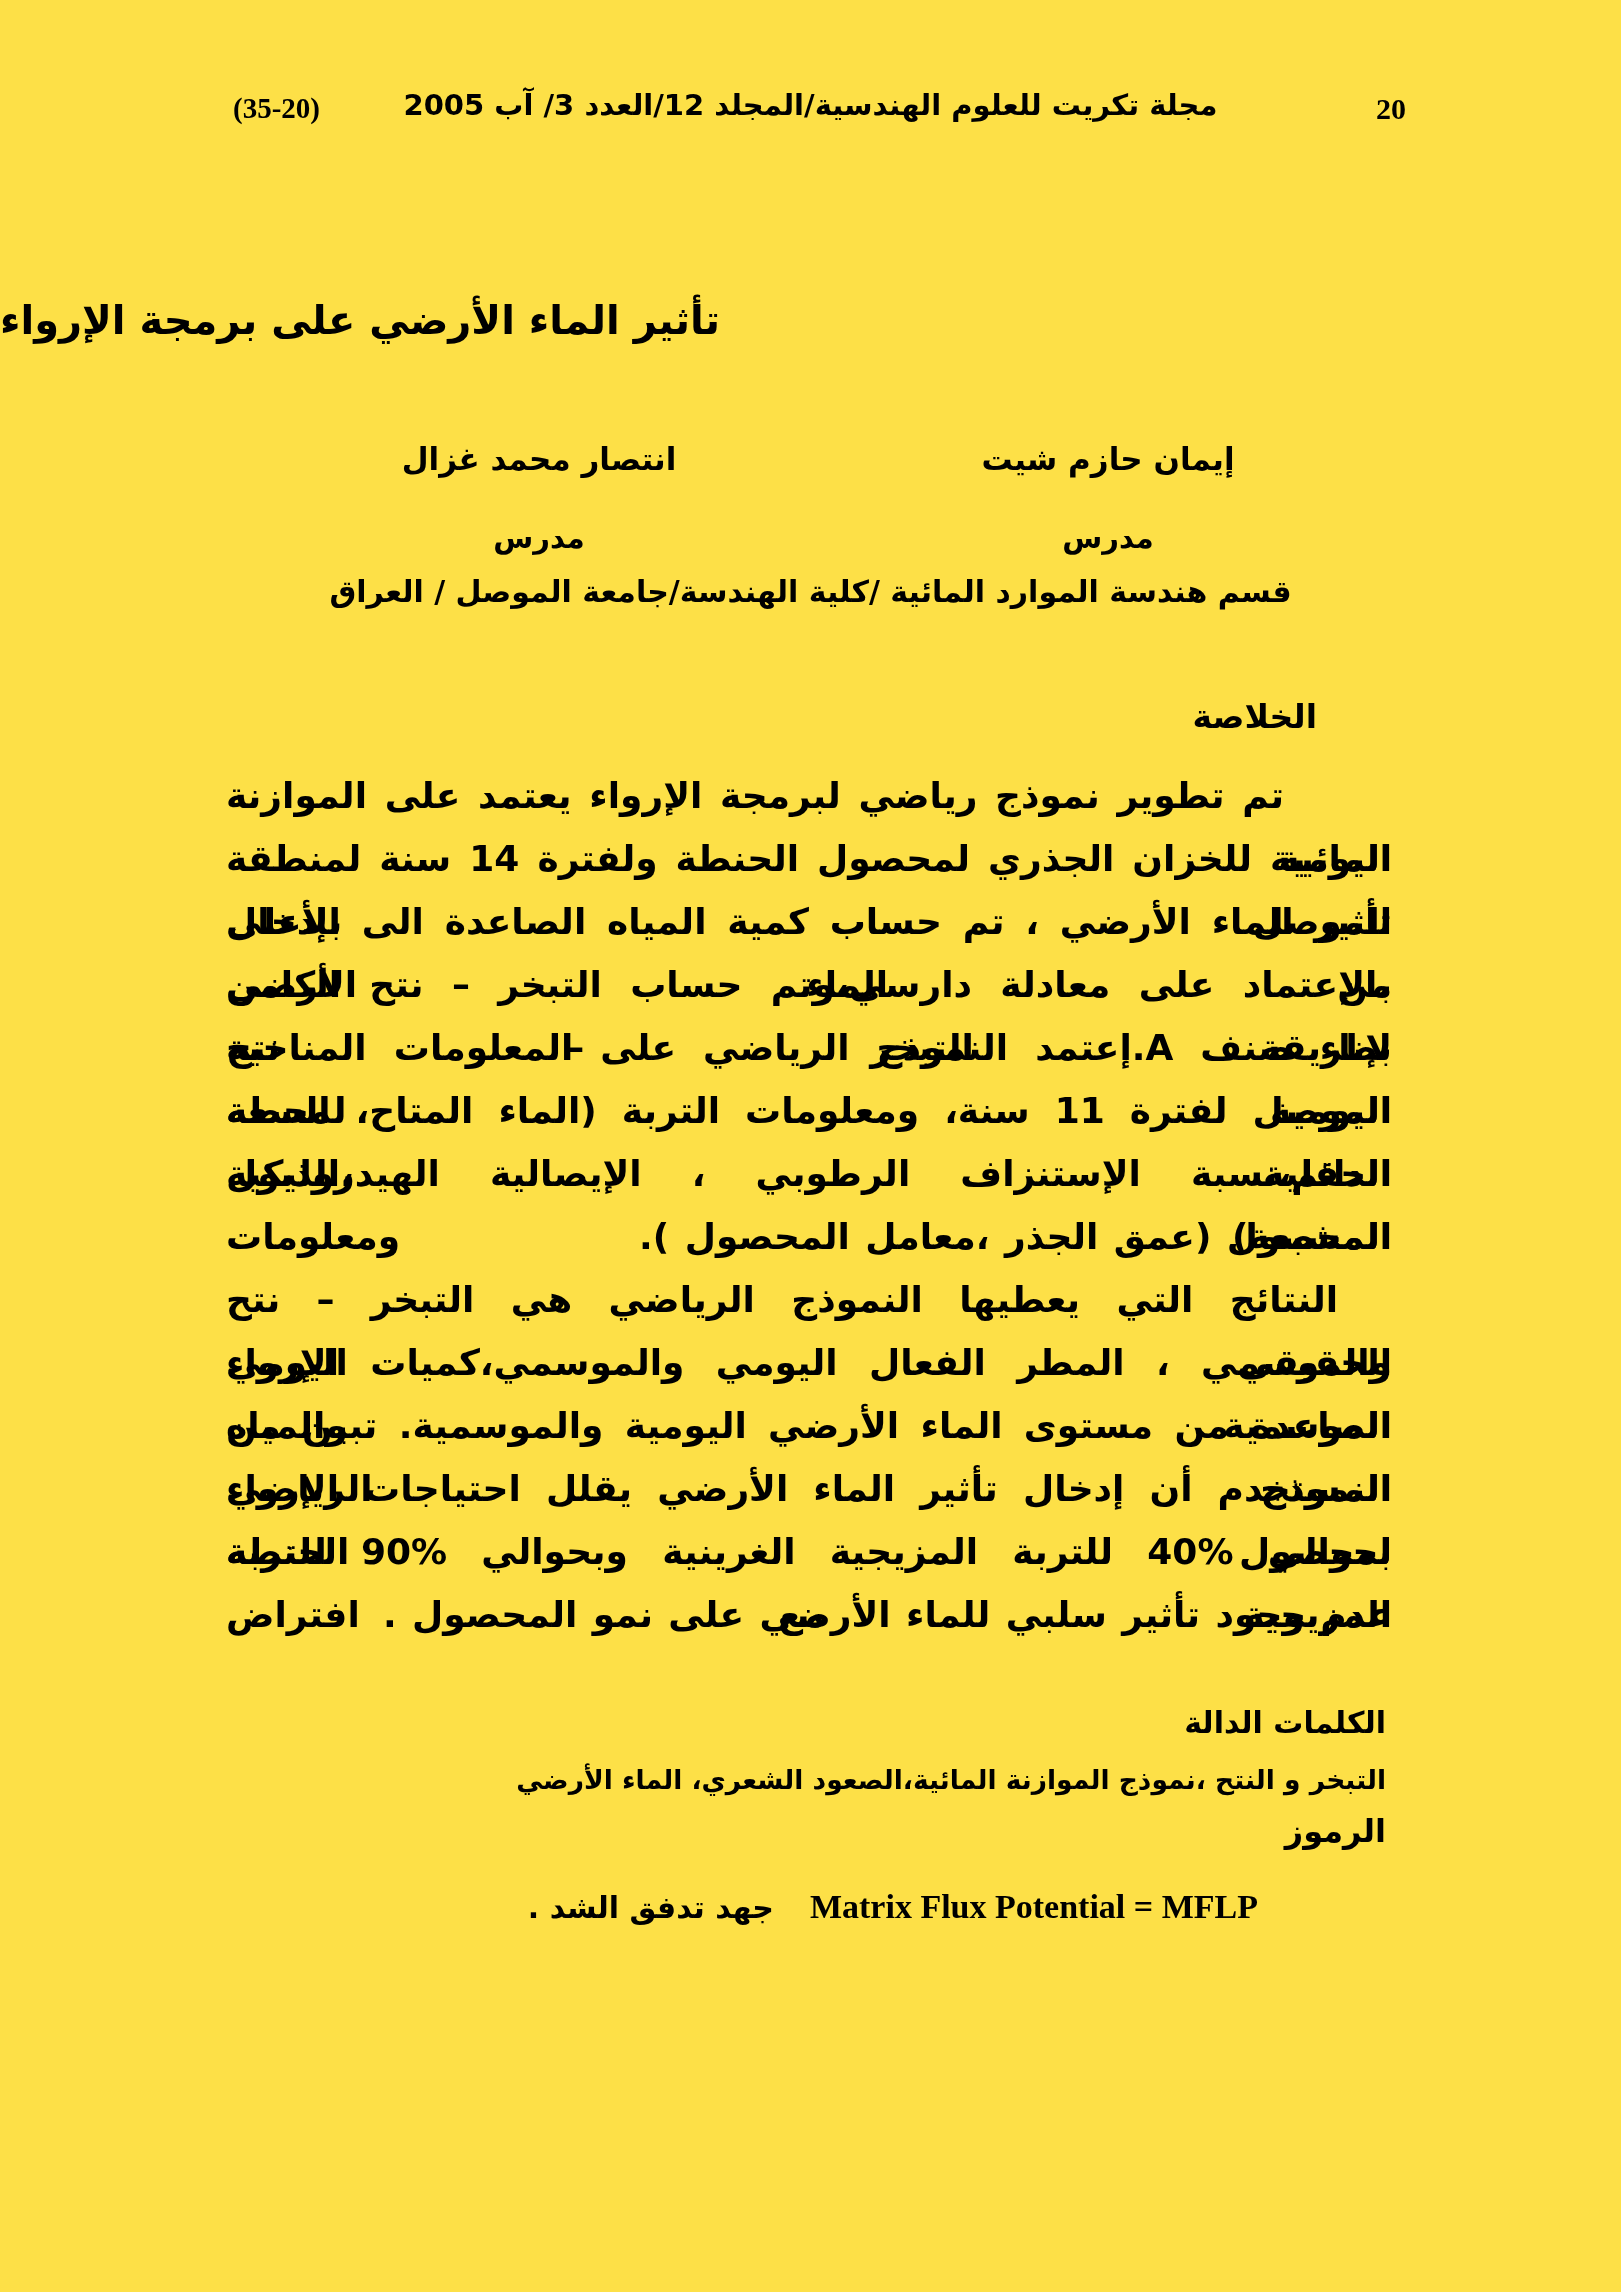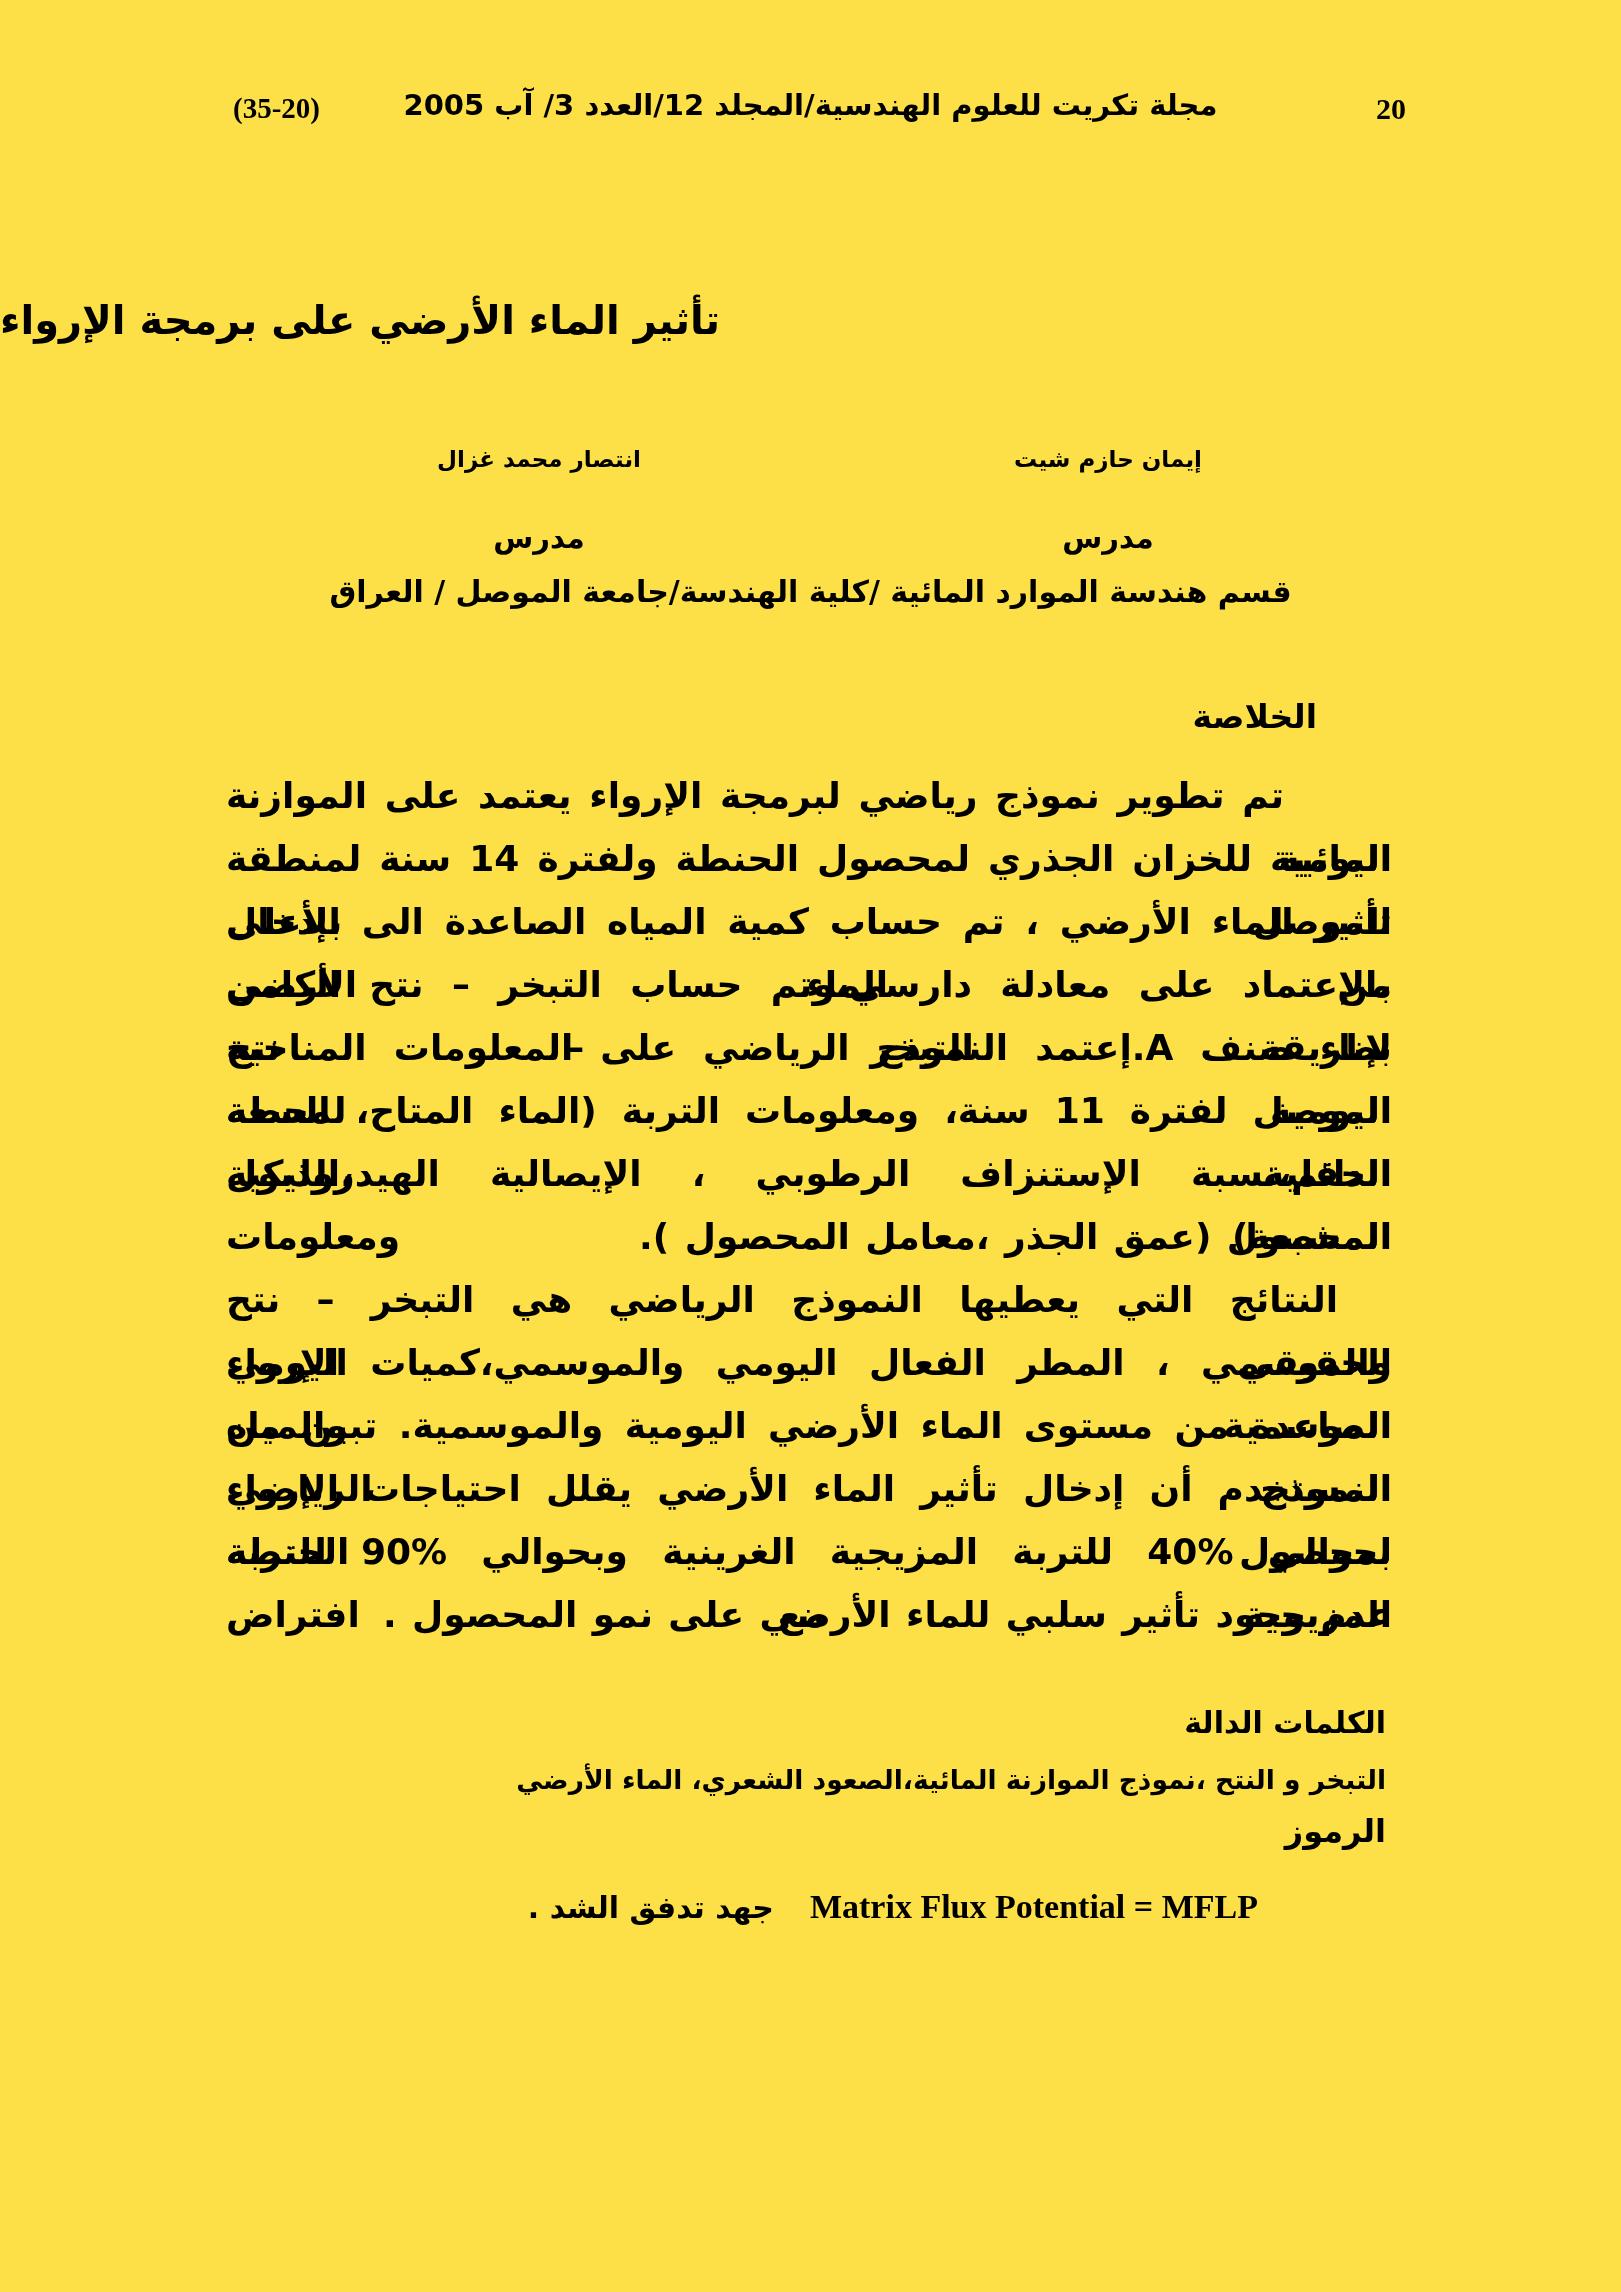--- a/index.html
+++ b/index.html
@@ -27,21 +27,21 @@
     font-family:"Liberation Serif",serif;
     font-weight:bold;font-size:30px;
   }
   .title{
     position:absolute;left:0;right:0;top:297px;margin:0;
     text-align:left;font-size:40px;font-weight:bold;direction:rtl;
   }
   .author{position:absolute;top:437px;width:412px;text-align:center;direction:rtl;}
   .author-a{left:902px;}
   .author-b{left:333px;}
-  .a-name{font-size:23px;line-height:45px;}
+  .a-name{font-size:31px;line-height:45px;}
   .a-role{font-size:29px;margin-top:39px;}
   .affil{
     position:absolute;left:0;right:0;top:574px;
     text-align:center;font-size:30px;direction:rtl;
   }
   .sec-h{position:absolute;direction:rtl;font-weight:bold;}
   .khulasa{right:304px;top:697px;font-size:33px;}
   .abstract{
     position:absolute;right:229px;top:764px;width:1166px;
     font-size:36px;direction:rtl;

